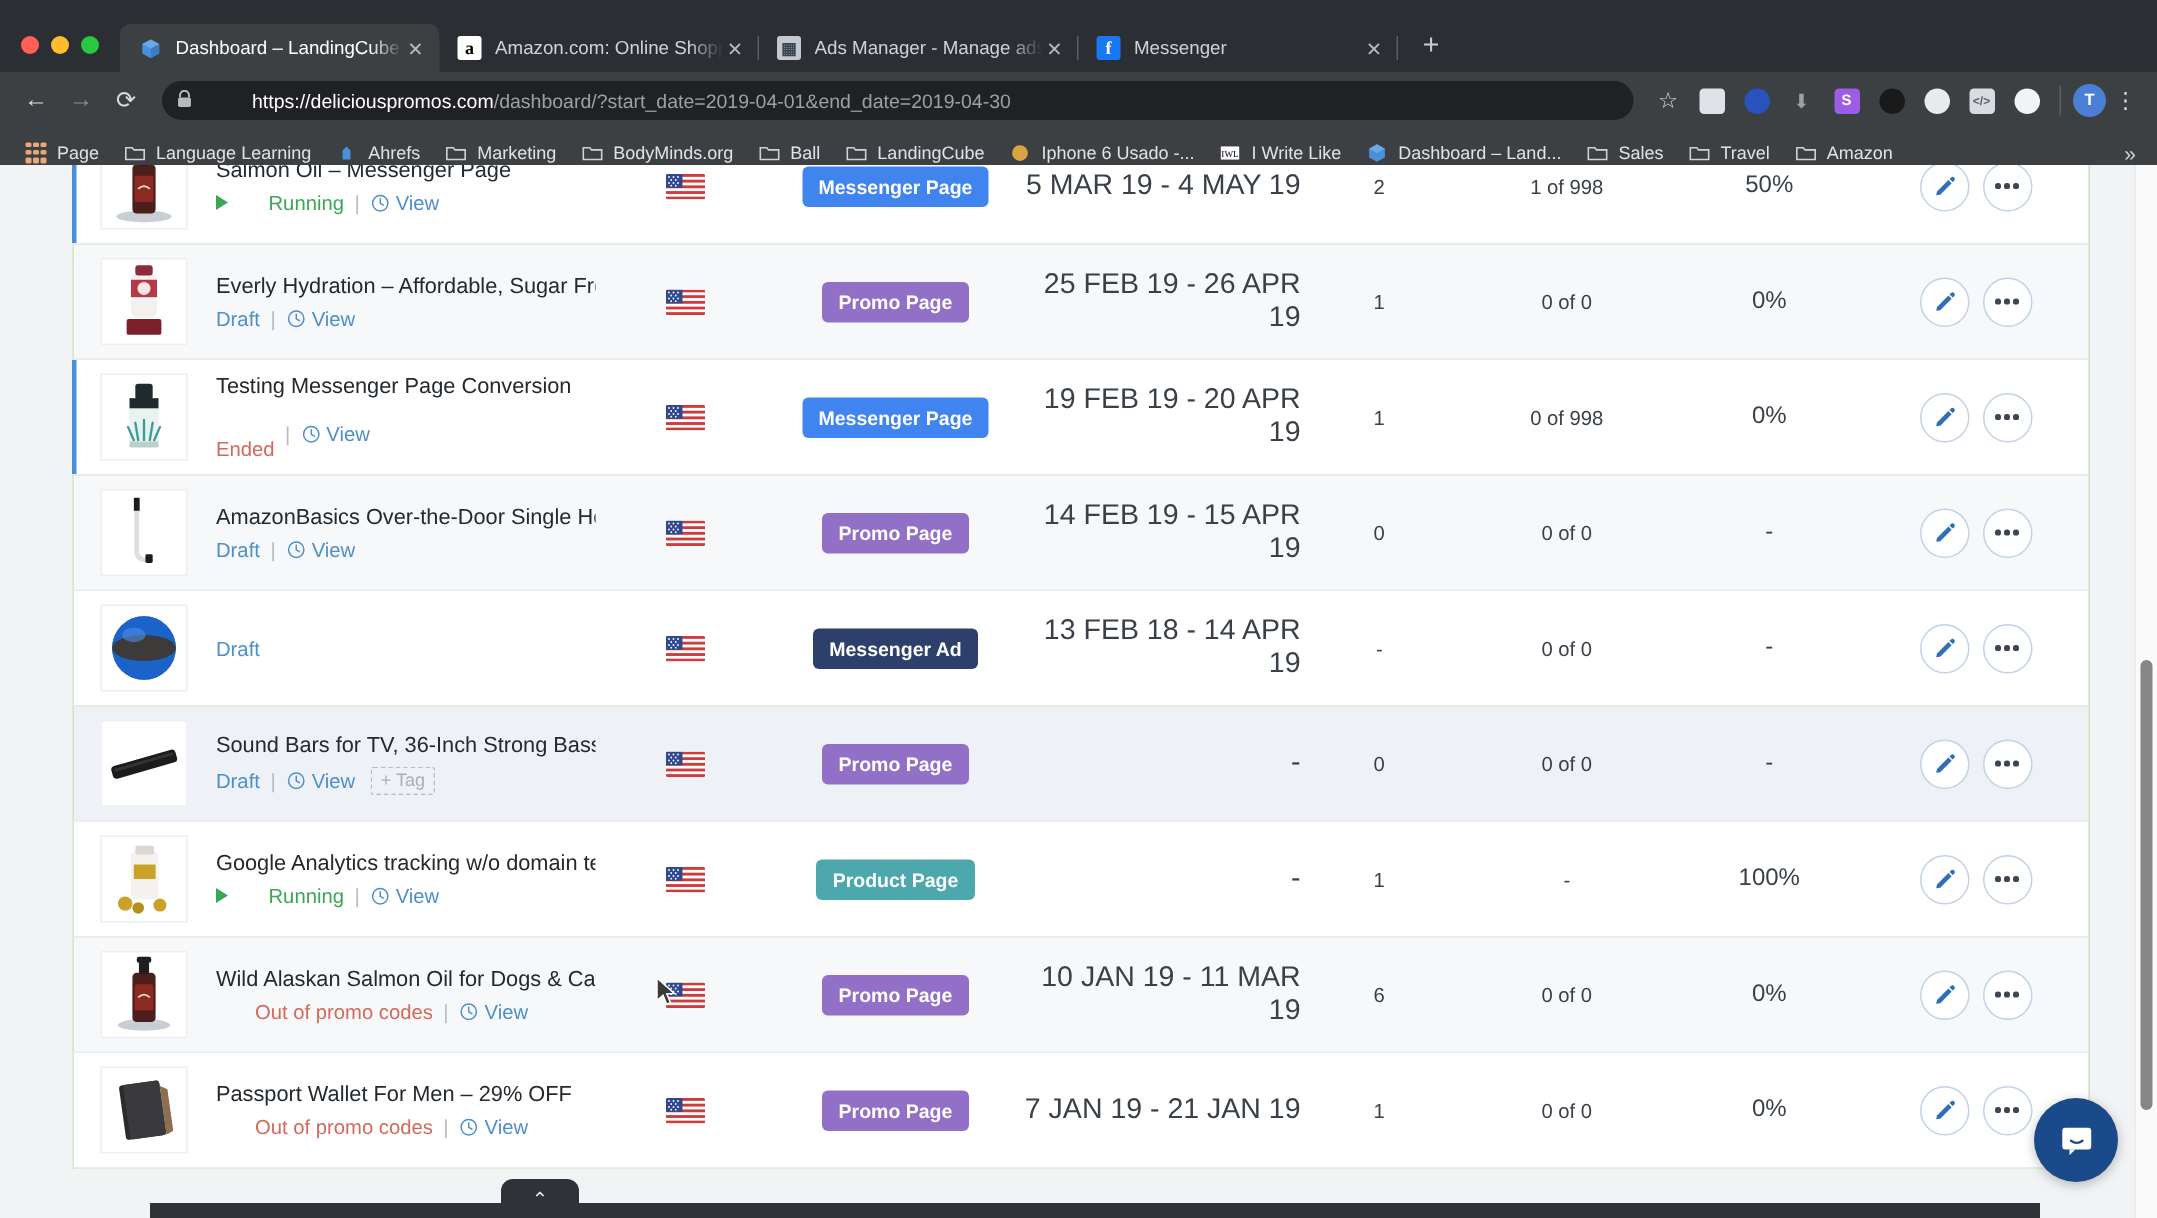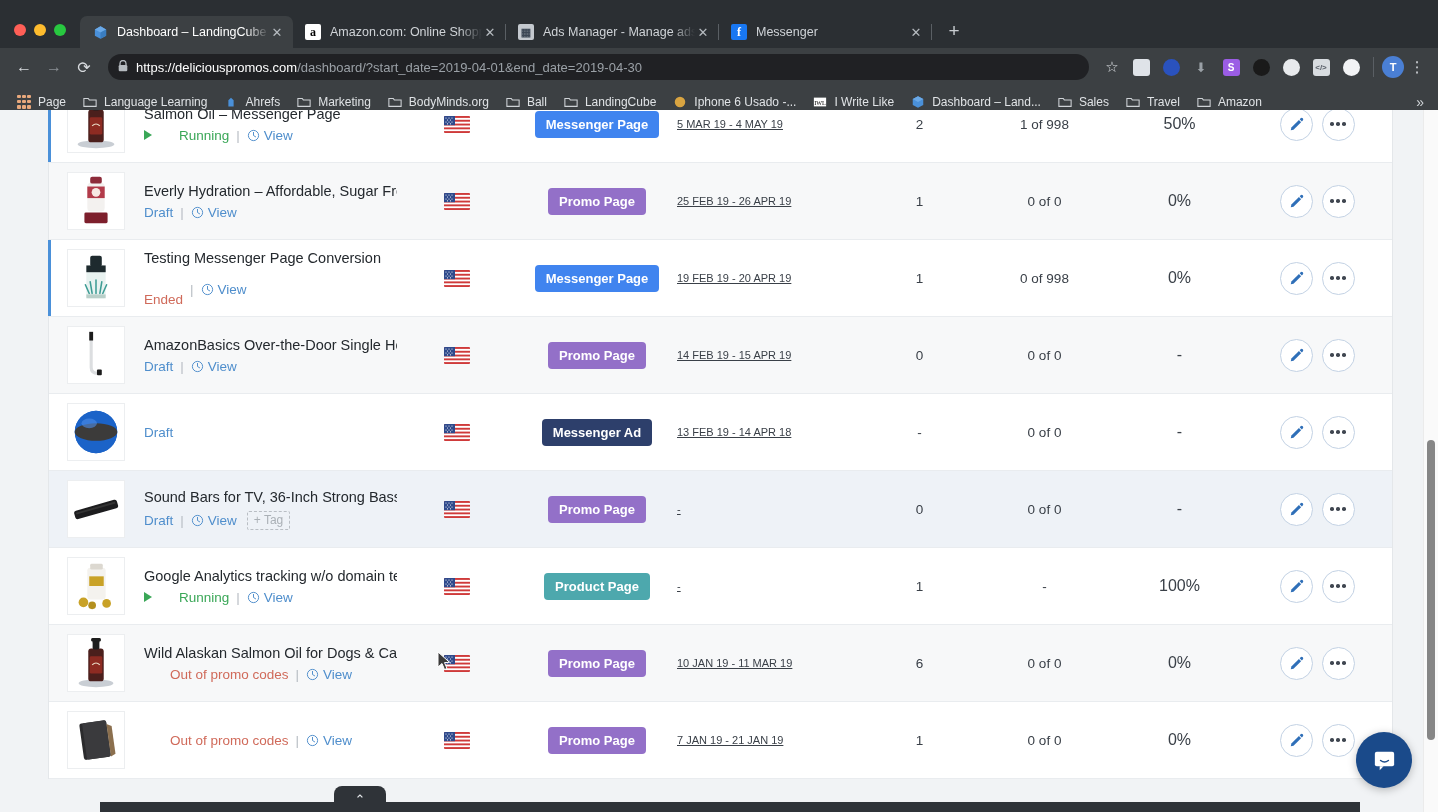--- a/index.html
+++ b/index.html
@@ -67,21 +67,21 @@
     width: 28px; height: 28px; display: flex; align-items: center;
     justify-content: center; color: #d7dade; font-size: 16px;
   }
   .navbtn.dim { color: #8b9095; }
   .omnibox {
     flex: 1 1 auto; height: 26px; background: #202124;
     border-radius: 13px; display: flex; align-items: center;
     padding: 0 10px; margin: 0 8px; gap: 8px; min-width: 0;
   }
   .lock { font-size: 10px; color: #b6bbc0; }
-  .url { font-size: 13px; color: #9aa0a6; white-space: nowrap; overflow: hidden; }
+  .url { font-size: 13px; color: #9aa0a6; white-space: nowrap; overflow: hidden; margin-left: 32px; }
   .url b { color: #ffffff; font-weight: normal; }
   .url .scheme { color: #ffffff; }
   .star { color: #d7dade; font-size: 15px; width: 26px; text-align: center; }
   .ext {
     width: 24px; height: 22px; display: flex; align-items: center;
     justify-content: center; margin: 0 2px;
   }
   .ext-sq { width: 17px; height: 17px; border-radius: 3px; display:flex; align-items:center; justify-content:center; font-size:10px; font-weight:bold; color:#fff;}
   .ext-circ { width: 17px; height: 17px; border-radius: 50%; }
   .vsep { width: 1px; height: 20px; background: #5a5f64; margin: 0 6px; }
@@ -162,21 +162,21 @@
 
   .c-flag { width: 120px; flex: 0 0 120px; display: flex; justify-content: center; }
   .flag { width: 26px; height: 17px; position: relative; border-radius: 1px; overflow: hidden; }
 
   .c-type { width: 160px; flex: 0 0 160px; display: flex; justify-content: center; }
   .badge {
     color: #fff; font-size: 13px; font-weight: bold;
     padding: 6px 11px; border-radius: 4px; white-space: nowrap;
   }
 
-  .c-dates { width: 190px; flex: 0 0 190px; text-align: left; font-size: 11px; color: #3a4048; text-decoration: underline; }
+  .c-dates { width: 190px; flex: 0 0 190px; text-align: right; font-size: 19px; color: #3a4048; }
   .c-num1 { width: 105px; flex: 0 0 105px; text-align: center; font-size: 13.5px; color: #3a4048; }
   .c-codes { width: 145px; flex: 0 0 145px; text-align: center; font-size: 13.5px; color: #3a4048; }
   .c-pct { width: 125px; flex: 0 0 125px; text-align: center; font-size: 16px; color: #3a4048; }
 
   .c-actions { width: 150px; flex: 0 0 150px; display: flex; justify-content: center; gap: 9px; }
   .circbtn {
     width: 33px; height: 33px; border-radius: 50%;
     border: 1px solid #c3d2e4; background: #fff;
     display: flex; align-items: center; justify-content: center;
   }
@@ -792,21 +792,21 @@
                     <circle cx="5" cy="6" r="0.6"></circle>
                     <circle cx="8" cy="6" r="0.6"></circle>
                     <circle cx="3.5" cy="7.8" r="0.6"></circle>
                     <circle cx="6.5" cy="7.8" r="0.6"></circle>
                   </g>
                 </svg></span>
     </div>
     <div class="c-type">
       <span class="badge" style="background:#2d3f6b">Messenger Ad</span>
     </div>
-    <div class="c-dates">13 FEB 19 - 14 APR 18</div>
+    <div class="c-dates">13 FEB 18 - 14 APR 19</div>
     <div class="c-num1">-</div>
     <div class="c-codes">0 of 0</div>
     <div class="c-pct">-</div>
     <div class="c-actions">
       <span class="circbtn">
                 <svg viewBox="0 0 16 16">
                   <path d="M2.5 11.3 L10.6 3.2 L12.9 5.5 L4.8 13.6 L1.9 14.1 Z" fill="#2f6fb8"></path>
                   <path d="M11.4 2.4 L12.4 1.4 A1.4 1.4 0 0114.7 3.7 L13.7 4.7 Z" fill="#2f6fb8"></path>
                 </svg>
               </span>
@@ -1064,20 +1064,21 @@
                   <rect width="58" height="58" fill="#fff"></rect>
                   <g transform="rotate(-8 29 29)">
                     <rect x="14" y="10" width="28" height="38" rx="2.5" fill="#2b2b2d"></rect>
                     <rect x="17" y="10" width="25" height="38" rx="2" fill="#3a3a3d"></rect>
                     <path d="M42 14 L47 17 L47 46 L42 48Z" fill="#8b6f4e"></path>
                   </g>
                 </svg>
               </div>
     </div>
     <div class="c-name">
+      <div class="name">Passport Wallet For Men – 29% OFF</div>
       <div class="meta">
         <span class="st outcodes">
                   <span>Out of promo codes</span>
                 </span>
         <span class="sep">|</span>
                 <span class="view">
                   <svg class="eye" viewBox="0 0 16 16">
                     <circle cx="8" cy="8" r="6.3" fill="none" stroke="#4f8ecc" stroke-width="1.2"></circle>
                     <path d="M8 4.2V8l2.6 1.6" stroke="#4f8ecc" stroke-width="1.2" fill="none" stroke-linecap="round"></path>
                   </svg>

